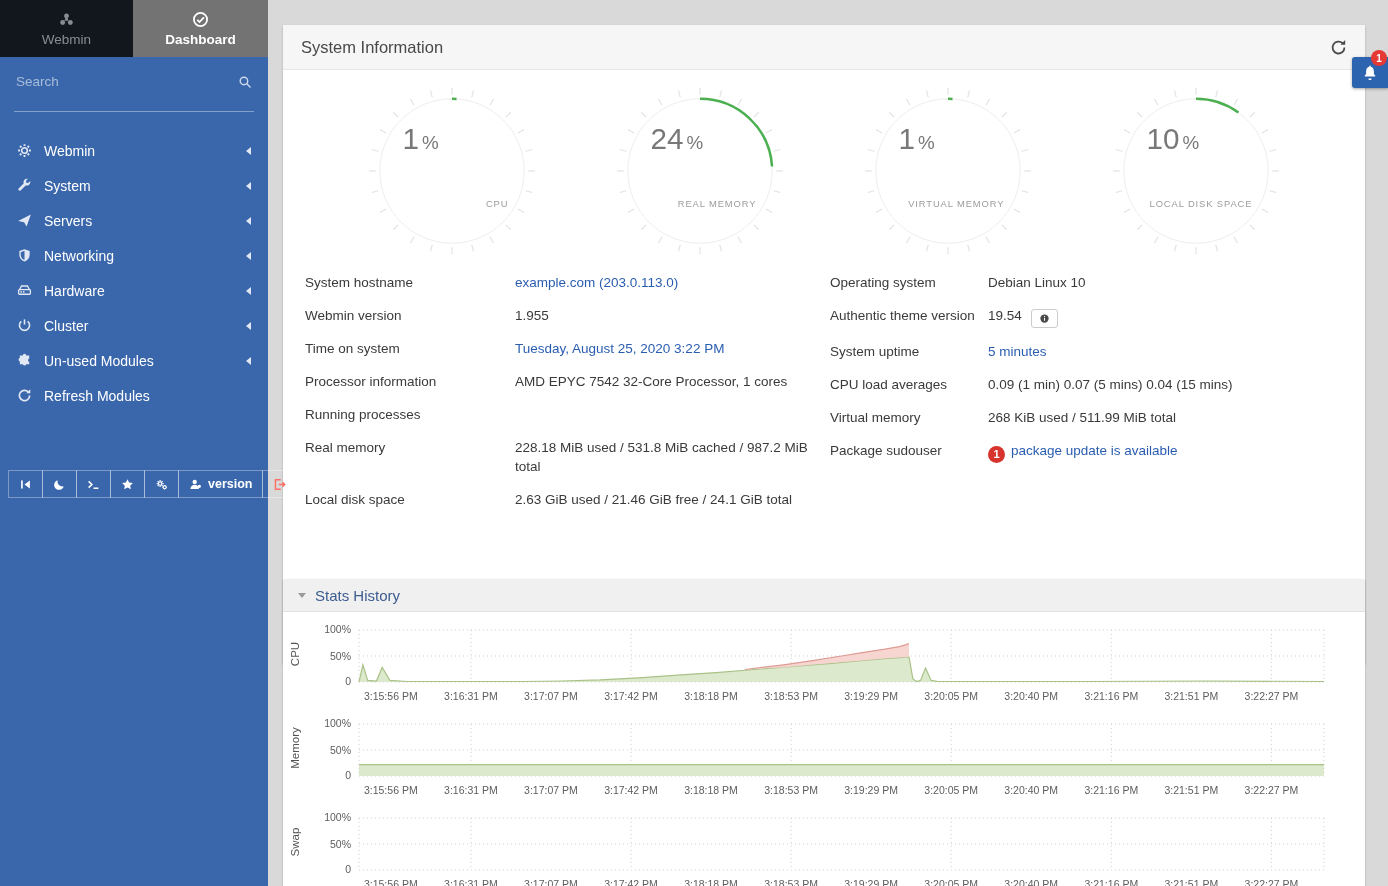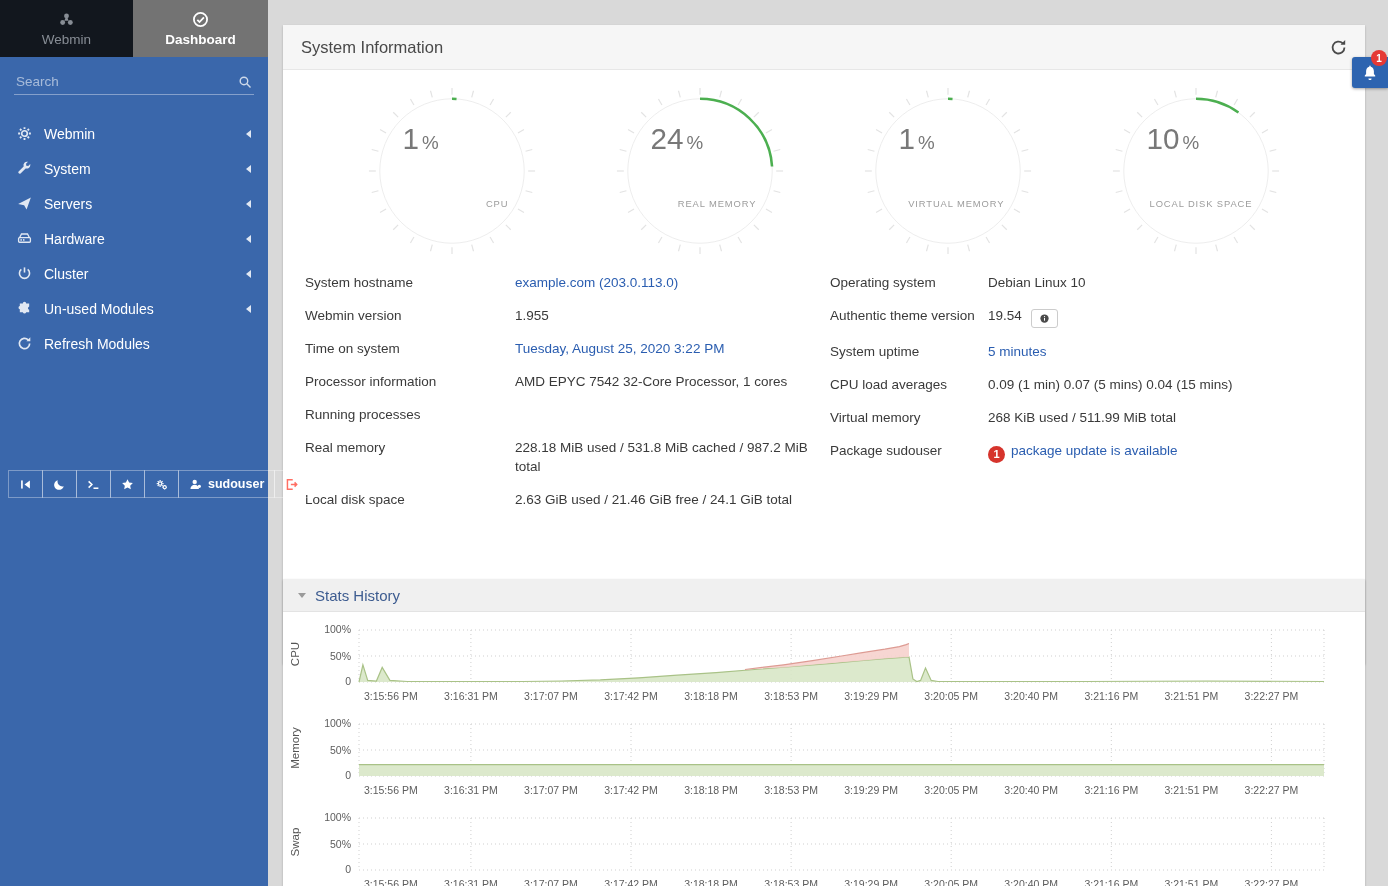--- a/index.html
+++ b/index.html
@@ -9,21 +9,21 @@
 
   
   .sidebar{position:absolute;left:0;top:0;width:268px;height:886px;background:#3a67ab;z-index:2}
   .side-tabs{display:flex;height:57px}
   .tab{display:flex;flex-direction:column;align-items:center;justify-content:center;gap:4px;cursor:pointer}
   .tab svg{width:17px;height:17px}
   .tab-webmin{width:133px;background:#12171e;color:#878d95}
   .tab-webmin .tab-label{font-size:13.5px;color:#878d95}
   .tab-dashboard{flex:1;background:#737373;color:#fff}
   .tab-dashboard .tab-label{font-size:13.5px;font-weight:bold;color:#fff}
-  .search-row{margin:13px 14px 4px 14px;display:flex;align-items:center;border-bottom:1px solid rgba(255,255,255,.38);padding:4px 2px 5px 2px}
+  .search-row{margin:13px 14px 4px 14px;display:flex;align-items:center;border-bottom:1px solid rgba(255,255,255,.38);padding:4px 2px 22px 2px}
   .search-row input{flex:1;background:transparent;border:none;outline:none;color:rgba(255,255,255,.85);font-size:13.5px;font-family:inherit}
   .search-row input::placeholder{color:rgba(255,255,255,.55)}
   .search-row svg{width:14px;height:14px;color:rgba(255,255,255,.75)}
   .side-menu{margin-top:21px}
   .menu-item{display:flex;align-items:center;height:35px;padding:0 17px;color:#fff;font-size:14px;cursor:pointer}
   .mi-icon{width:27px;color:rgba(255,255,255,.85);flex:none}
   .mi-icon svg{width:15px;height:15px}
   .mi-caret{margin-left:auto;width:0;height:0;border-top:4px solid transparent;border-bottom:4px solid transparent;border-right:5px solid rgba(255,255,255,.85)}
   .side-footer{position:absolute;left:8px;top:470px;display:flex}
   .sf-btn{display:flex;align-items:center;gap:6px;height:28px;padding:0 10px;border:1px solid rgba(255,255,255,.34);margin-left:-1px;color:#fff;cursor:pointer}
@@ -143,20 +143,29 @@
           <svg viewBox="0 0 16 16">
             <path fill="currentColor" d="M1.2 8.4L14.8 1.6 10.2 14.4 7.6 9.8 1.2 8.4z"></path>
           </svg>
         </span>
         <span class="mi-label">Servers</span>
         <span class="mi-caret"></span>
       </div>
       <div class="menu-item">
         <span class="mi-icon">
           <svg viewBox="0 0 16 16">
+            <path fill="currentColor" d="M8 1.3l5.5 2v3.8c0 3.5-2.3 6.2-5.5 7.3C4.8 13.3 2.5 10.6 2.5 7.1V3.3zM8 3L4 4.4v2.7c0 2.6 1.6 4.7 4 5.6z"></path>
+          </svg>
+        </span>
+        <span class="mi-label">Networking</span>
+        <span class="mi-caret"></span>
+      </div>
+      <div class="menu-item">
+        <span class="mi-icon">
+          <svg viewBox="0 0 16 16">
             <g fill="none" stroke="currentColor" stroke-width="1.4">
               <rect x="1.7" y="7" width="12.6" height="5" rx="1"></rect>
               <path d="M2.8 7l2-3.8h6.4L13.2 7"></path>
             </g>
             <circle cx="4.4" cy="9.5" r=".9" fill="currentColor"></circle>
             <circle cx="7.2" cy="9.5" r=".9" fill="currentColor"></circle>
           </svg>
         </span>
         <span class="mi-label">Hardware</span>
         <span class="mi-caret"></span>
@@ -242,21 +251,21 @@
       <div class="sf-btn">
         <span>
           <svg viewBox="0 0 16 16">
             <g fill="currentColor">
               <circle cx="7" cy="4.8" r="2.7"></circle>
               <path d="M1.8 13.6a5.2 5.2 0 0 1 10.4 0z"></path>
               <circle cx="12.7" cy="10.2" r="2"></circle>
             </g>
           </svg>
         </span>
-        <span class="sf-label">sudouser</span>
+        <span class="sf-label">version</span>
       </div>
       <div class="sf-btn" style="color: rgb(255, 110, 99);">
         <span>
           <svg viewBox="0 0 16 16">
             <g fill="none" stroke="currentColor" stroke-width="1.8">
               <path d="M9.5 2.2H3v11.6h6.5"></path>
               <path d="M7.2 8h7M11.8 5.4L14.4 8l-2.6 2.6"></path>
             </g>
           </svg>
         </span>

